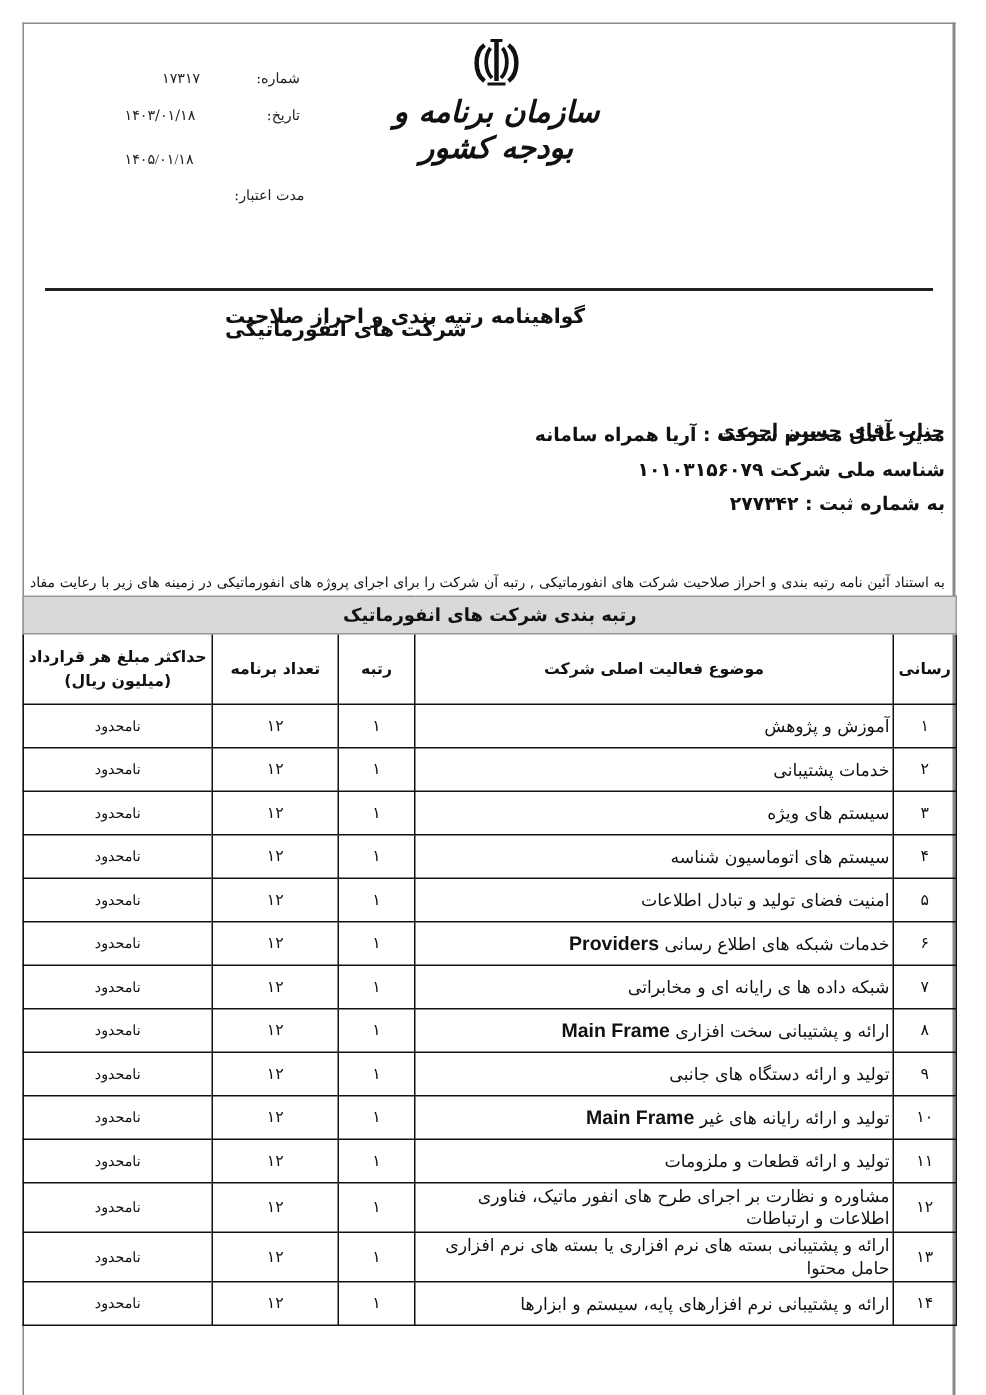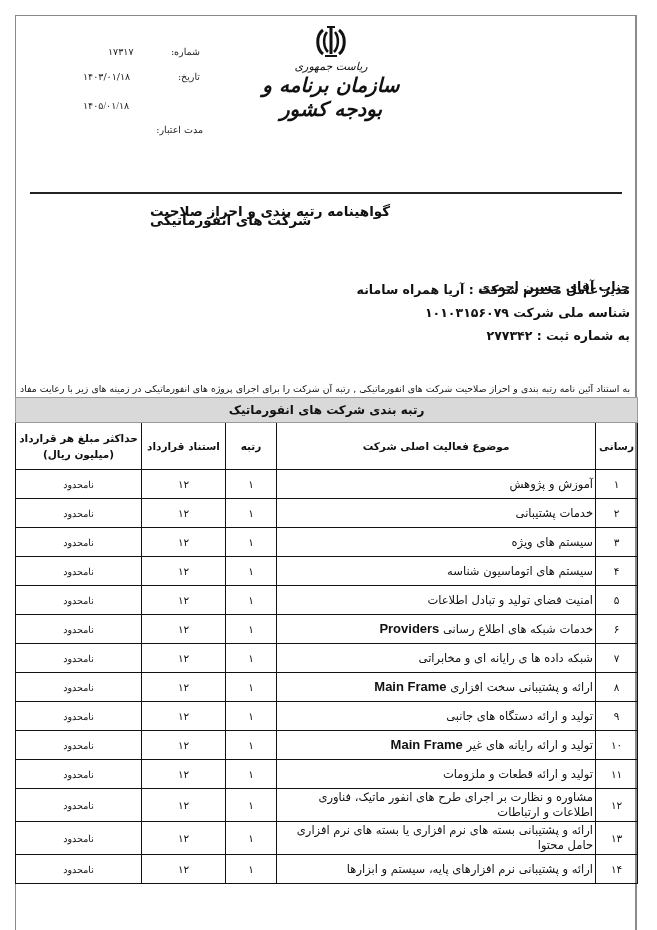--- a/index.html
+++ b/index.html
@@ -50,21 +50,20 @@
 <div class="logo">
   <svg class="emblem" viewBox="0 0 40 40">
     <path d="M12 8 C5 13 5 27 12 32" fill="none" stroke="#111" stroke-width="3"></path>
     <path d="M28 8 C35 13 35 27 28 32" fill="none" stroke="#111" stroke-width="3"></path>
     <path d="M16 10 C12 15 12 25 17 30" fill="none" stroke="#111" stroke-width="2.5"></path>
     <path d="M24 10 C28 15 28 25 23 30" fill="none" stroke="#111" stroke-width="2.5"></path>
     <rect x="18.5" y="5" width="3" height="27" fill="#111"></rect>
     <rect x="16" y="4" width="8" height="2" fill="#111"></rect>
     <path d="M14 34 L26 34" stroke="#111" stroke-width="2"></path>
   </svg>
-  <div class="small">ریاست جمهوری</div>
   <div class="big">سازمان برنامه و بودجه کشور</div>
 </div>
 
 <div class="hr"></div>
 
 <div class="title" style="top:203px;">گواهینامه رتبه بندی و احراز صلاحیت</div>
 <div class="title" style="top:212px;">شرکت های انفورماتیکی</div>
 
 <div class="info" style="top:259px;margin-top:20px;">جناب آقای  حسین  احمدی</div>
 <div class="info" style="top:282px;">مدیر عامل محترم شرکت : آریا همراه سامانه</div>
@@ -82,21 +81,21 @@
     <col style="width:126px">
   </colgroup>
   <tbody id="tbody">
     <tr class="caption-row">
       <td colspan="5">رتبه بندی شرکت های انفورماتیک</td>
     </tr>
     <tr>
       <th>رسانی</th>
       <th>موضوع فعالیت اصلی شرکت</th>
       <th>رتبه</th>
-      <th>استناد قرارداد</th>
+      <th>تعداد برنامه</th>
       <th>
         <div>حداکثر مبلغ هر قرارداد</div>
         <div>(میلیون ریال)</div>
       </th>
     </tr>
   <tr class="r1">
         <td class="c-num">۱</td>
         <td class="c-subj"><span>آموزش و پژوهش</span></td>
         <td class="c-num">۱</td>
         <td class="c-num">۱۲</td>

